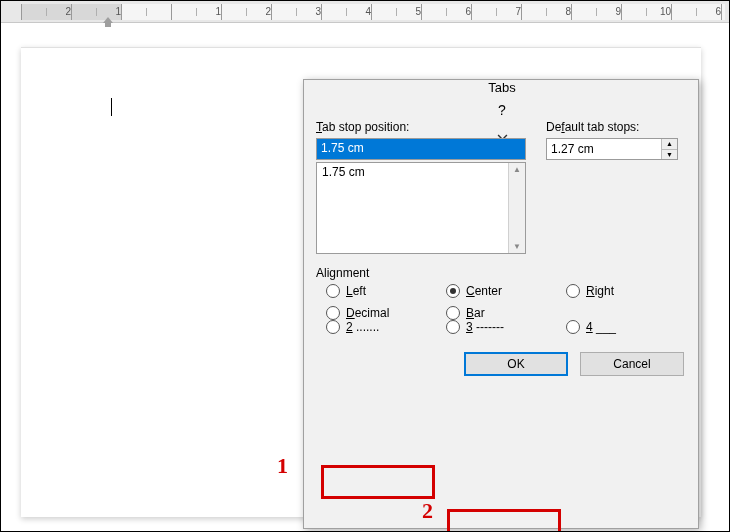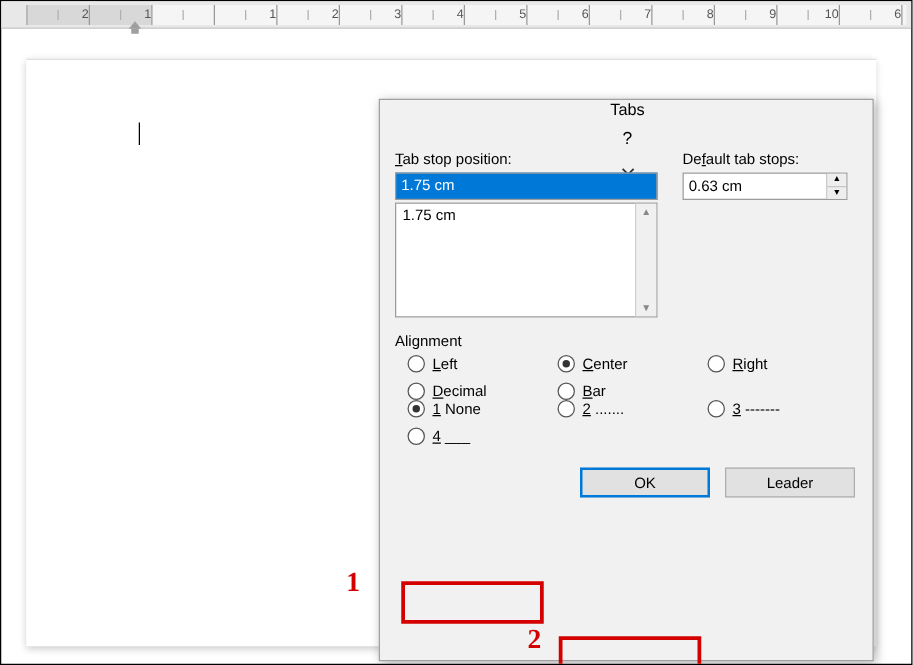--- a/index.html
+++ b/index.html
@@ -335,21 +335,21 @@
           <div class="item">1.75 cm</div>
           <div class="scroll">
             <div>▲</div>
             <div>▼</div>
           </div>
         </div>
       </div>
       <div class="col-right">
         <div class="label">De<span class="u">f</span>ault tab stops:</div>
         <div class="spinbox">
-          <div class="val">0.63 cm</div>
+          <div class="val">1.27 cm</div>
           <div class="spinbtns">
             <div>▲</div>
             <div>▼</div>
           </div>
         </div>
       </div>
     </div>
 
     <div class="section">Alignment</div>
     <div class="radiogrid">
@@ -369,41 +369,37 @@
           <span class="dot"></span>
           <span><span class="u">D</span>ecimal</span>
         </div>
       <div class="radio">
           <span class="dot"></span>
           <span><span class="u">B</span>ar</span>
         </div>
     </div>
 
     <div class="radiogrid">
-      <div class="radio sel">
-          <span class="dot"></span>
-          <span><span class="u">1</span><span> None</span></span>
-        </div>
       <div class="radio">
           <span class="dot"></span>
           <span><span class="u">2</span><span> .......</span></span>
         </div>
       <div class="radio">
           <span class="dot"></span>
           <span><span class="u">3</span><span> -------</span></span>
         </div>
       <div class="radio">
           <span class="dot"></span>
           <span><span class="u">4</span><span> ___</span></span>
         </div>
     </div>
 
     <div class="btnrow" style="margin-top:18px;">
       <div class="btn primary">OK</div>
-      <div class="btn">Leader</div>
+      <div class="btn">Cancel</div>
     </div>
   </div>
 </div>
 
 <div class="highlight" style="left:320px; top:464px; width:114px; height:34px;"></div>
 <div class="callnum" style="left:276px; top:452px;">1</div>
 
 <div class="highlight" style="left:446px; top:508px; width:114px; height:34px;"></div>
 <div class="callnum" style="left:421px; top:497px;">2</div>
 

